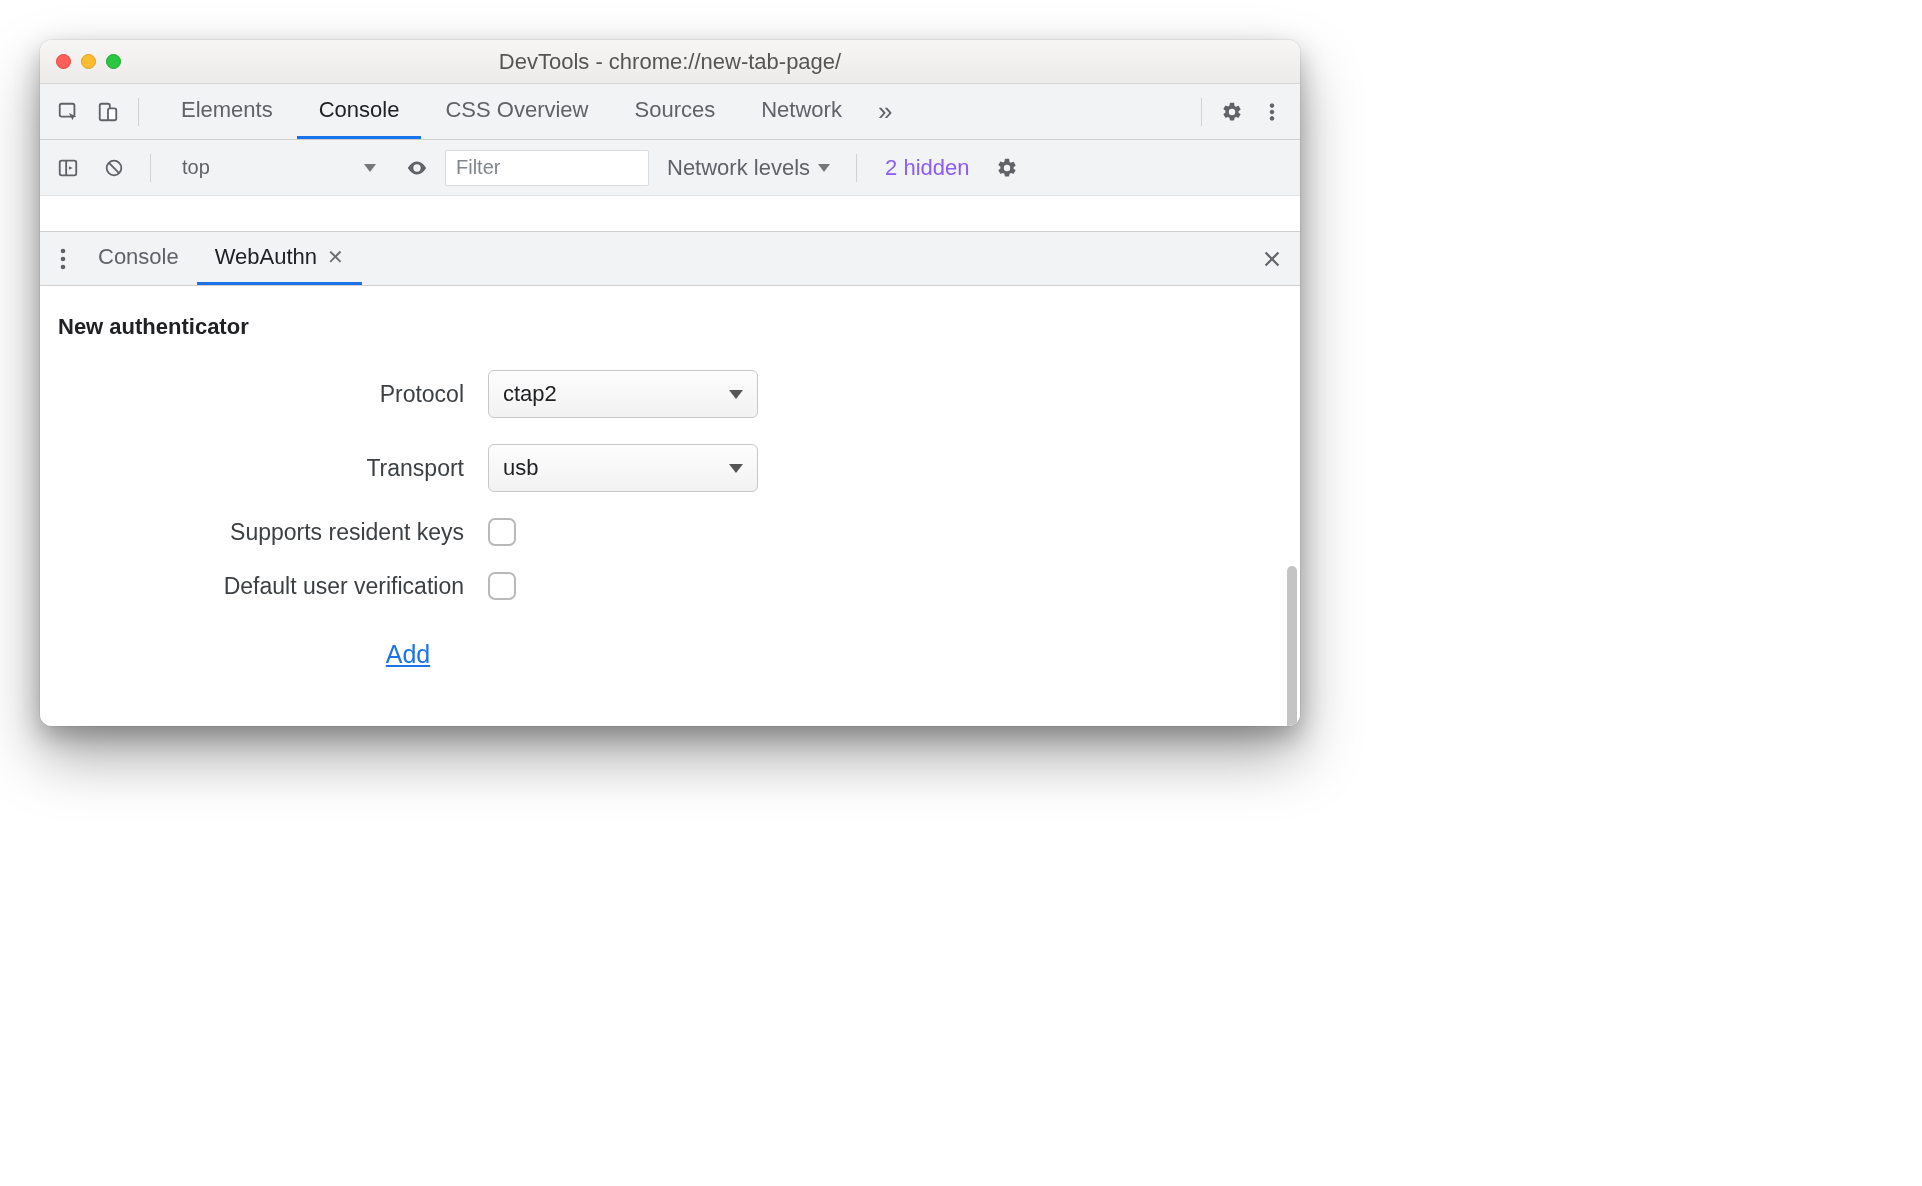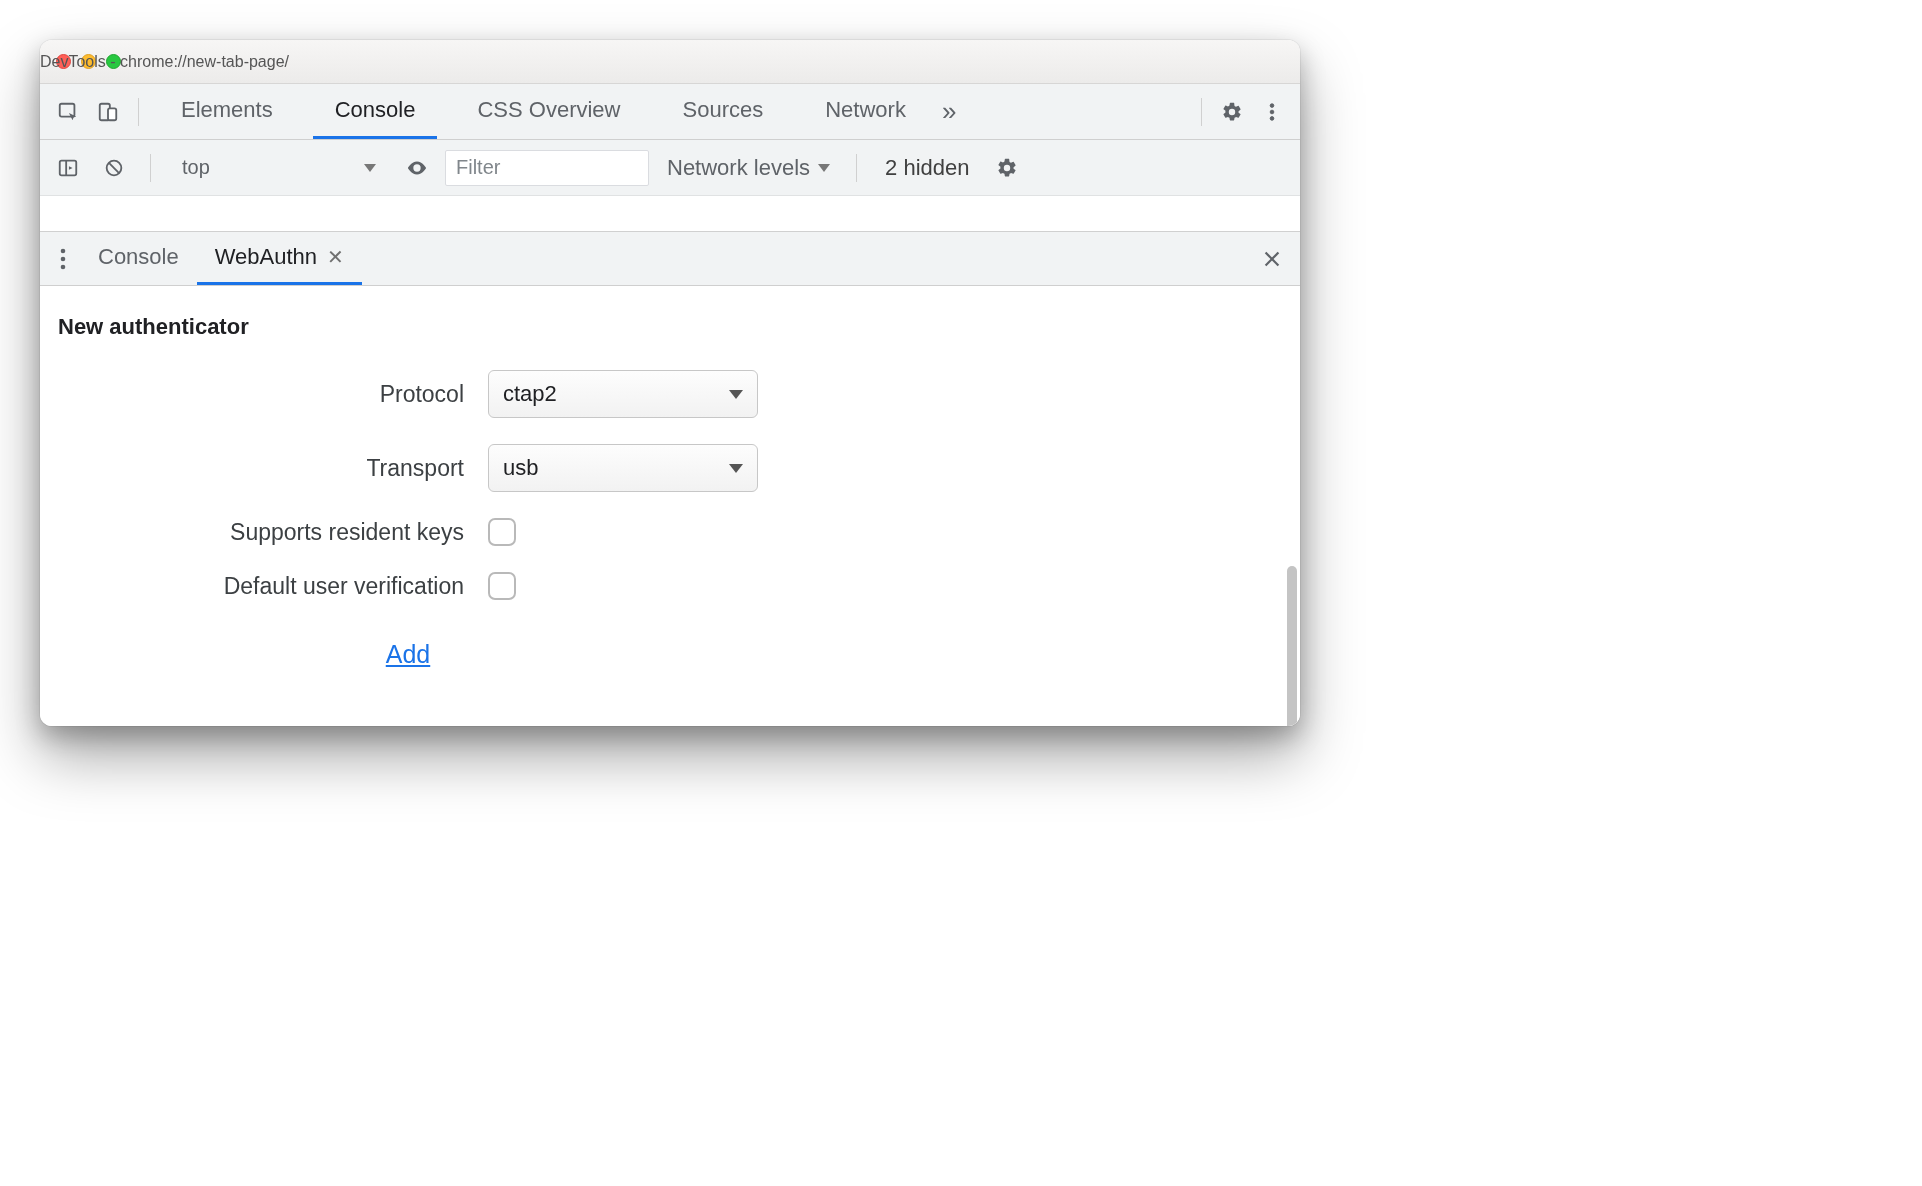--- a/index.html
+++ b/index.html
@@ -36,22 +36,22 @@
     align-items: center;
     padding: 0 16px;
     position: relative;
   }
   .traffic { display: flex; gap: 10px; }
   .tl { width: 15px; height: 15px; border-radius: 50%; }
   .tl.red   { background:#ff5f57; border:1px solid #e24640; }
   .tl.yel   { background:#febc2e; border:1px solid #dfa023; }
   .tl.grn   { background:#28c840; border:1px solid #1fa72f; }
   .title {
-    position:absolute; left:0; right:0; text-align:left;
-    color:#555; font-size:16px;
+    position:absolute; left:0; right:0; text-align:center;
+    color:#555; font-size:22px;
   }
 
   
   .tabstrip {
     height: 56px;
     border-bottom: 1px solid #cfcfcf;
     background: #f1f3f4;
     display: flex;
     align-items: center;
     padding: 0 10px;
@@ -61,21 +61,21 @@
     width: 36px; height: 36px;
     display:flex; align-items:center; justify-content:center;
     color:#5f6368;
     border-radius:4px;
     cursor:pointer;
   }
   .icon-btn svg { width:22px; height:22px; stroke:#5f6368; fill:none; }
   .icon-btn.filled svg { fill:#5f6368; stroke:none; }
   .vdiv { width:1px; height:28px; background:#d0d0d0; margin:0 8px; }
 
-  .main-tabs { display:flex; align-items:stretch; height:100%; gap:18px; margin-left:8px; }
+  .main-tabs { display:flex; align-items:stretch; height:100%; gap:2px; margin-left:8px; }
   .mtab {
     padding: 0 22px;
     display:flex; align-items:center;
     font-size:22px; color:#5f6368;
     border-bottom: 3px solid transparent;
     cursor:pointer;
   }
   .mtab.active { color:#202124; border-bottom-color:#1a73e8; }
 
   .more-chevron { color:#5f6368; font-size:26px; padding:0 10px; cursor:pointer; }
@@ -113,21 +113,21 @@
     color:#5f6368;
   }
   .filter-input::placeholder { color:#80868b; }
 
   .levels {
     display:flex; align-items:center; gap:8px;
     color:#5f6368; font-size:22px;
     cursor:pointer;
     padding:0 8px;
   }
-  .hidden-count { color:#404040; font-size:22px; padding:0 10px; }
+  .hidden-count { color:#8b5cf6; font-size:22px; padding:0 10px; }
 
   
   .gap-strip { height: 36px; background:#fff; border-bottom:1px solid #d0d0d0; }
 
   
   .drawer-tabstrip {
     height: 54px;
     background:#f1f3f4;
     border-bottom:1px solid #cfcfcf;
     display:flex;

